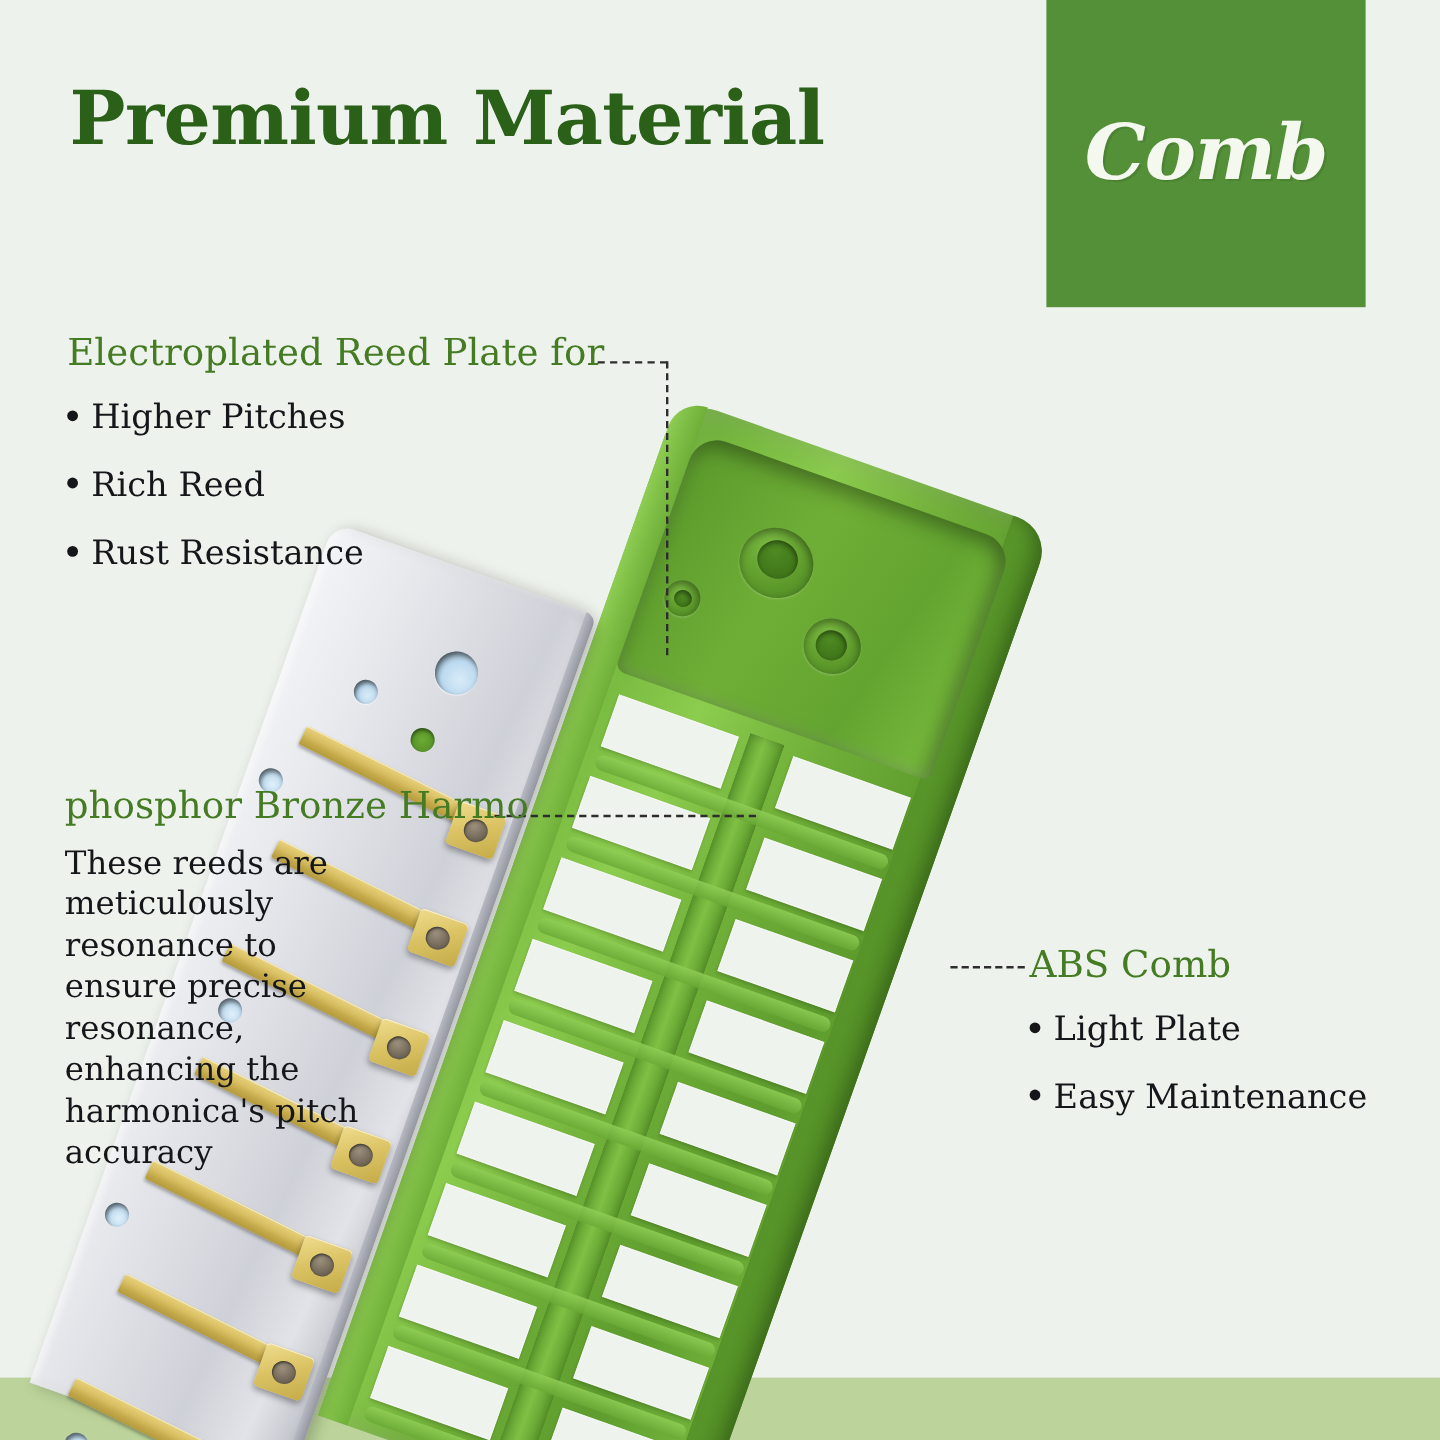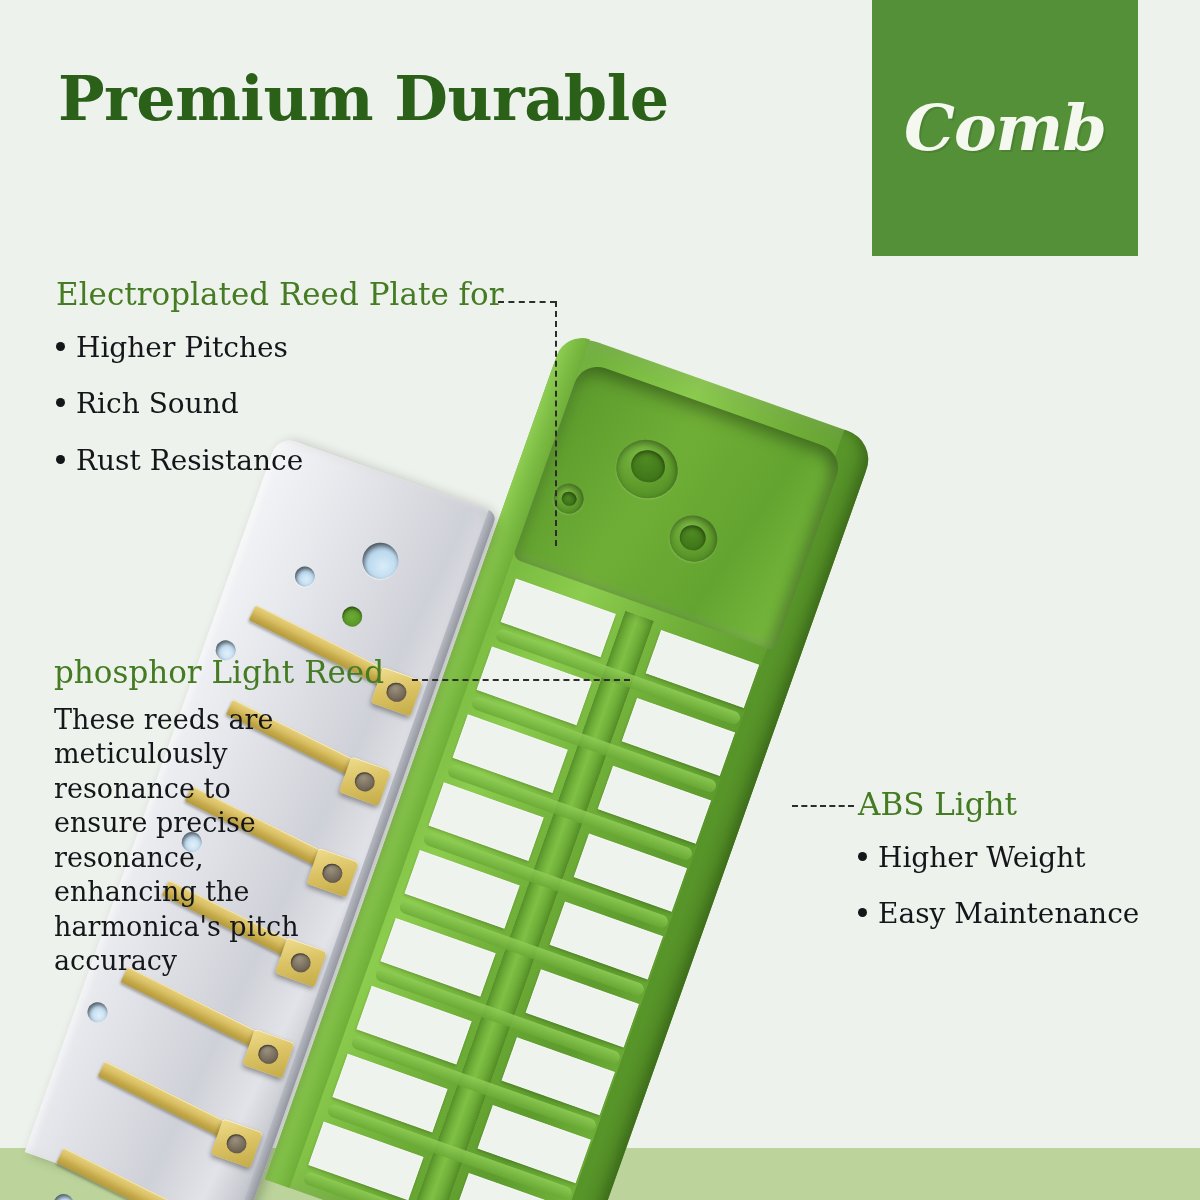--- a/index.html
+++ b/index.html
@@ -294,59 +294,59 @@
         <div class="reed" style="left: 44px; top: 656px; width: 140px; transform: rotate(7deg);"></div>
         <div class="rivet" style="left: 176px; top: 662.08px;"></div>
         <div class="reed" style="left: 34px; top: 752px; width: 150px; transform: rotate(7deg);"></div>
         <div class="hole-s" style="left: 44px; top: 786px;"></div>
       </div>
   </div>
 </div>
 
 <div class="bottom-band"></div>
 
-<div class="page-title">Premium Durable</div>
+<div class="page-title">Premium Material</div>
 
 <div class="logo-block">
   <span class="logo-text">Comb</span>
 </div>
 
 <div class="lead lead-h lead-rp-h"></div>
 <div class="lead lead-v lead-rp-v"></div>
 <div class="lead lead-h lead-br-h"></div>
 <div class="lead lead-h lead-ab-h"></div>
 
 <div class="cal-reedplate">
   <div class="callout-head">Electroplated Reed Plate for</div>
   <ul class="bullets">
     <li>
       <span class="dot"></span>
       <span>Higher Pitches</span>
     </li>
     <li>
       <span class="dot"></span>
-      <span>Rich Sound</span>
+      <span>Rich Reed</span>
     </li>
     <li>
       <span class="dot"></span>
       <span>Rust Resistance</span>
     </li>
   </ul>
 </div>
 
 <div class="cal-bronze">
-  <div class="callout-head">phosphor Light Reed</div>
+  <div class="callout-head">phosphor Bronze Harmo</div>
   <div class="body-copy">These reeds are meticulously resonance to ensure precise resonance, enhancing the harmonica's pitch accuracy</div>
 </div>
 
 <div class="cal-abs">
-  <div class="callout-head">ABS Light</div>
+  <div class="callout-head">ABS Comb</div>
   <ul class="bullets">
     <li>
       <span class="dot"></span>
-      <span>Higher Weight</span>
+      <span>Light Plate</span>
     </li>
     <li>
       <span class="dot"></span>
       <span>Easy Maintenance</span>
     </li>
   </ul>
 </div>
 
 </body></html>

